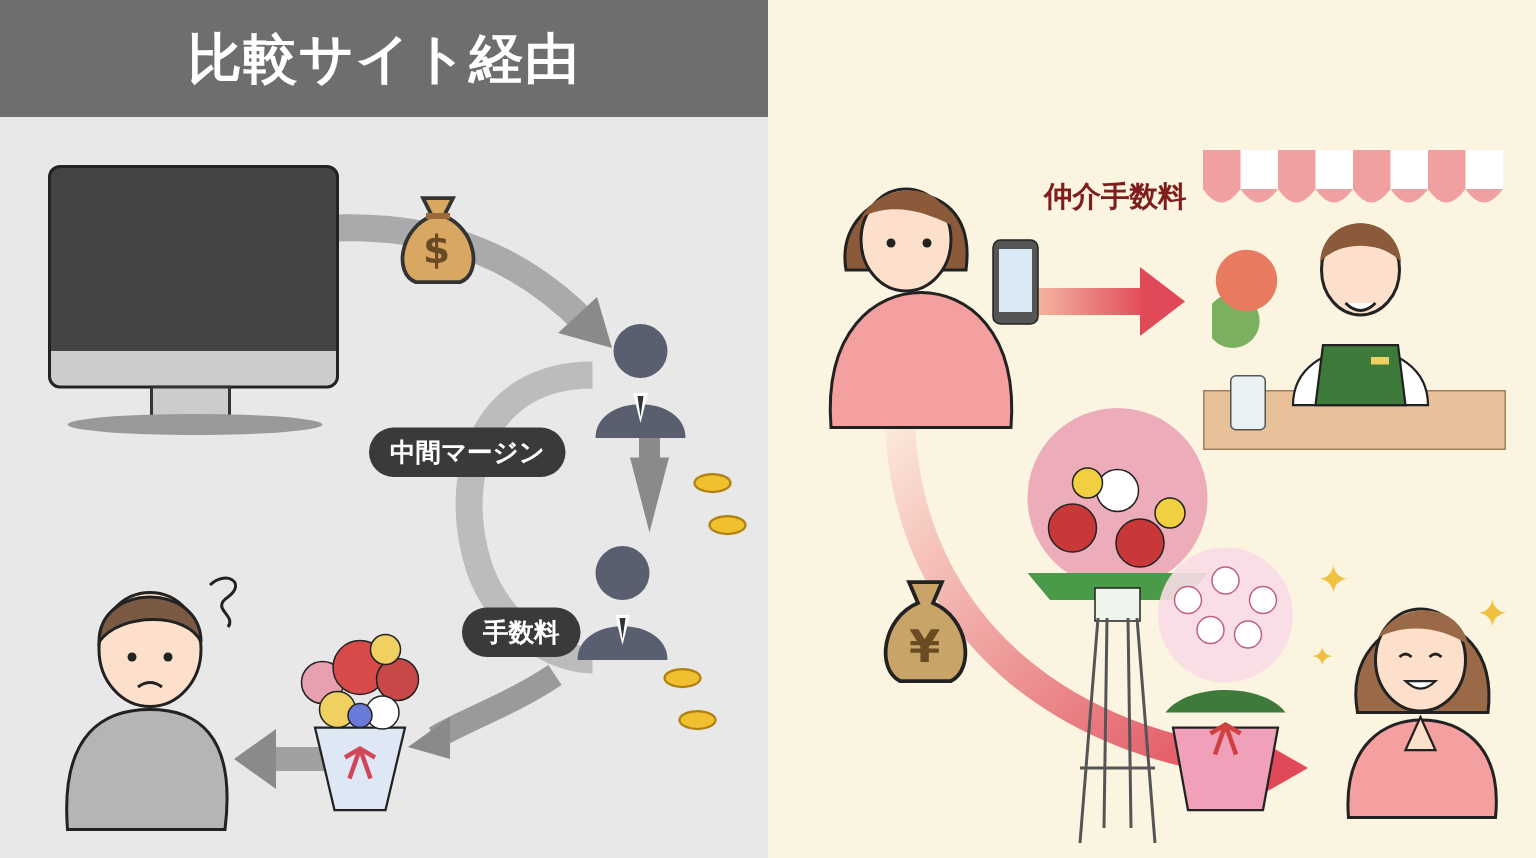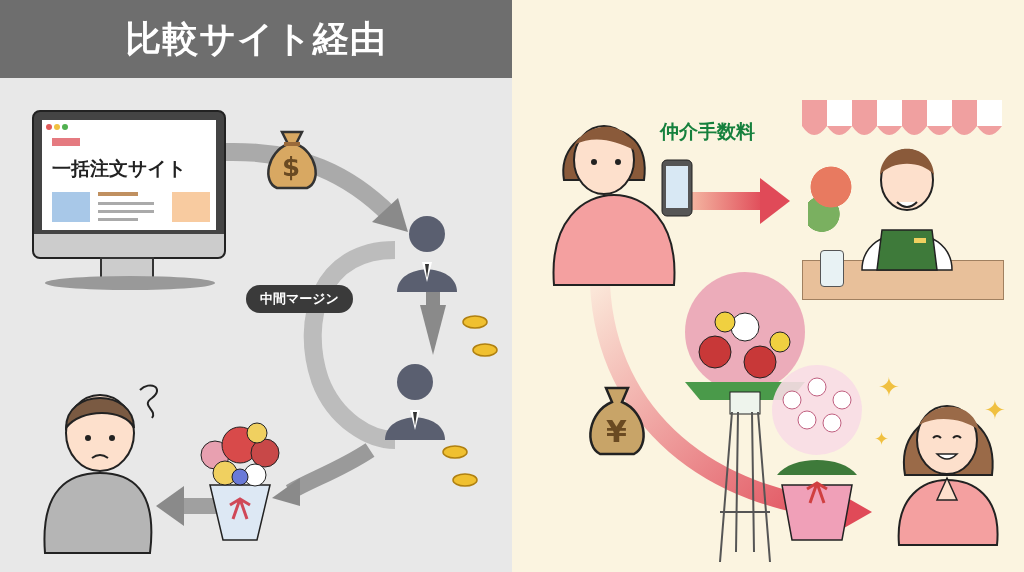--- a/index.html
+++ b/index.html
@@ -4,23 +4,23 @@
 <style>
   html, body { margin: 0; padding: 0; }
   body { width: 1024px; height: 572px; overflow: hidden; font-family: "DejaVu Sans", sans-serif; position: relative; }
   .panel { position: absolute; top: 0; height: 572px; width: 606px; overflow: hidden; }
   .panel.left { left: 0; background: #e8e8e8; }
   .panel.right { left: 512px; background: #fbf4e0; }
   .header { position: absolute; top: 0; left: 0; width: 512px; height: 78px; display: flex; align-items: center; justify-content: center; color: #fff; font-weight: bold; font-size: 36px; letter-spacing: 1px; }
   .left .header { background: #6e6e6e; }
   .right .header { background: #de5a66; }
   .abs { position: absolute; }
-  .pill { position: absolute; background: #3a3a3a; color: #fff; font-weight: bold; font-size: 13px; padding: 5px 14px; border-radius: 18px; white-space: nowrap; }
+  .pill { position: absolute; background: #3a3a3a; color: #fff; font-weight: bold; font-size: 17px; padding: 5px 14px; border-radius: 18px; white-space: nowrap; }
   .site-label { position: absolute; font-weight: bold; font-size: 19px; color: #222; }
-  .callout { position: absolute; color: #15803d; font-weight: bold; font-size: 19px; text-align: center; line-height: 26px; }
+  .callout { position: absolute; color: #7f1d1d; font-weight: bold; font-size: 19px; text-align: center; line-height: 26px; margin-left: 36px; }
   svg { position: absolute; overflow: visible; }
 </style>
 </head>
 <body>
 
 <div class="panel left">
   <div class="header">比較サイト経由</div>
 
   <svg width="512" height="572" style="left:0;top:0">
     <path d="M225 152 C 300 150, 350 175, 390 215" stroke="#9a9a9a" stroke-width="18" fill="none" opacity="0.8"></path>
@@ -28,33 +28,20 @@
     <path d="M395 250 C 320 250, 300 320, 320 380 C 335 420, 370 440, 395 440" stroke="#b0b0b0" stroke-width="18" fill="none" opacity="0.8"></path>
     <polygon points="420,305 446,305 433,355" fill="#8a8a8a"></polygon>
     <rect x="426" y="290" width="14" height="20" fill="#8a8a8a"></rect>
     <path d="M370 450 C 340 470, 310 480, 290 492" stroke="#9a9a9a" stroke-width="16" fill="none"></path>
     <polygon points="272,498 300,478 300,506" fill="#8a8a8a"></polygon>
     <rect x="180" y="498" width="40" height="16" fill="#a0a0a0"></rect>
     <polygon points="156,506 184,486 184,526" fill="#8a8a8a"></polygon>
   </svg>
 
   <div class="abs" style="left:32px;top:110px;width:190px;height:145px;background:#444;border-radius:8px;border:2px solid #222;">
-    <div class="abs" style="left:8px;top:8px;width:174px;height:110px;background:#fff;">
-      <div class="abs" style="left:4px;top:4px;width:6px;height:6px;border-radius:50%;background:#e05a5a;"></div>
-      <div class="abs" style="left:12px;top:4px;width:6px;height:6px;border-radius:50%;background:#f0c040;"></div>
-      <div class="abs" style="left:20px;top:4px;width:6px;height:6px;border-radius:50%;background:#50b050;"></div>
-      <div class="abs" style="left:10px;top:18px;width:28px;height:8px;background:#e57a80;"></div>
-      <div class="site-label" style="left:10px;top:36px;">一括注文サイト</div>
-      <div class="abs" style="left:10px;top:72px;width:38px;height:30px;background:#a8c8e8;"></div>
-      <div class="abs" style="left:56px;top:72px;width:40px;height:4px;background:#c09060;"></div>
-      <div class="abs" style="left:56px;top:82px;width:56px;height:3px;background:#aaa;"></div>
-      <div class="abs" style="left:56px;top:90px;width:56px;height:3px;background:#aaa;"></div>
-      <div class="abs" style="left:56px;top:98px;width:40px;height:3px;background:#aaa;"></div>
-      <div class="abs" style="left:130px;top:72px;width:38px;height:30px;background:#f8cba0;"></div>
-    </div>
     <div class="abs" style="left:0;top:122px;width:190px;height:23px;background:#ccc;border-radius:0 0 6px 6px;"></div>
   </div>
   <div class="abs" style="left:100px;top:257px;width:50px;height:20px;background:#ccc;border:2px solid #333;"></div>
   <div class="abs" style="left:45px;top:276px;width:170px;height:14px;background:#999;border-radius:50%;"></div>
 
   <svg width="60" height="70" style="left:262px;top:122px">
     <path d="M20 10 L40 10 L34 22 C55 30, 60 60, 45 66 L15 66 C0 60, 5 30, 26 22 Z" fill="#d8a862" stroke="#333" stroke-width="2.5"></path>
     <rect x="22" y="20" width="16" height="4" fill="#9a6a3a"></rect>
   </svg>
   <div class="abs" style="left:282px;top:152px;font-size:26px;font-weight:bold;color:#6a4a22;">$</div>
@@ -75,20 +62,21 @@
   <svg width="50" height="60" style="left:460px;top:310px">
     <ellipse cx="15" cy="12" rx="12" ry="6" fill="#f0c030" stroke="#b08010" stroke-width="1.5"></ellipse>
     <ellipse cx="25" cy="40" rx="12" ry="6" fill="#f0c030" stroke="#b08010" stroke-width="1.5"></ellipse>
   </svg>
   <svg width="50" height="60" style="left:440px;top:440px">
     <ellipse cx="15" cy="12" rx="12" ry="6" fill="#f0c030" stroke="#b08010" stroke-width="1.5"></ellipse>
     <ellipse cx="25" cy="40" rx="12" ry="6" fill="#f0c030" stroke="#b08010" stroke-width="1.5"></ellipse>
   </svg>
 
   <div class="pill" style="left:246px;top:285px;">中間マージン</div>
+  <div class="pill" style="left:308px;top:405px;">手数料</div>
 
   <svg width="120" height="180" style="left:40px;top:378px">
     <path d="M5 175 C0 110, 30 95, 60 95 C90 95, 118 110, 110 175 Z" fill="#b5b5b5" stroke="#222" stroke-width="2"></path>
     <ellipse cx="60" cy="55" rx="34" ry="38" fill="#fde0cc" stroke="#222" stroke-width="2"></ellipse>
     <path d="M26 50 C26 10, 94 10, 94 50 C85 30, 40 30, 26 50 Z" fill="#7a5a42" stroke="#222" stroke-width="2"></path>
     <circle cx="48" cy="60" r="3" fill="#222"></circle>
     <circle cx="72" cy="60" r="3" fill="#222"></circle>
     <path d="M52 80 Q60 74 68 80" stroke="#222" stroke-width="2" fill="none"></path>
     <path d="M100 12 C110 2, 125 10, 112 20 C100 28, 118 32, 112 40" stroke="#222" stroke-width="2" fill="none"></path>
   </svg>

